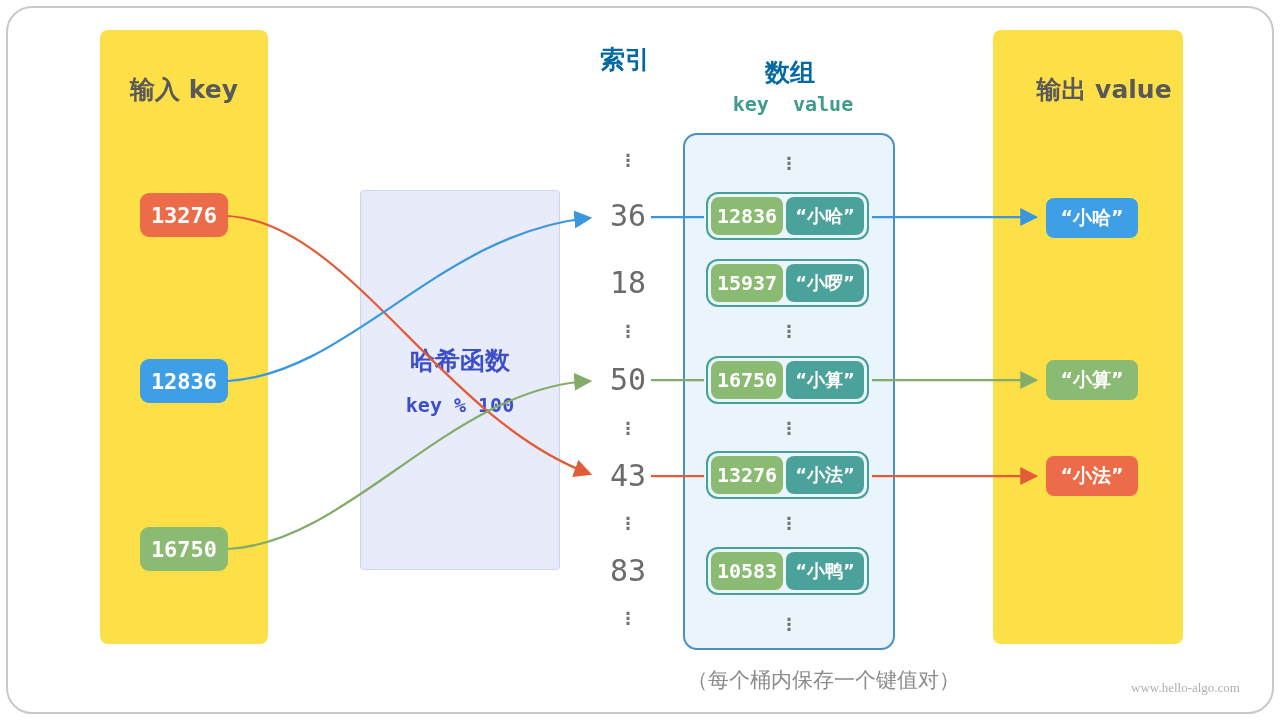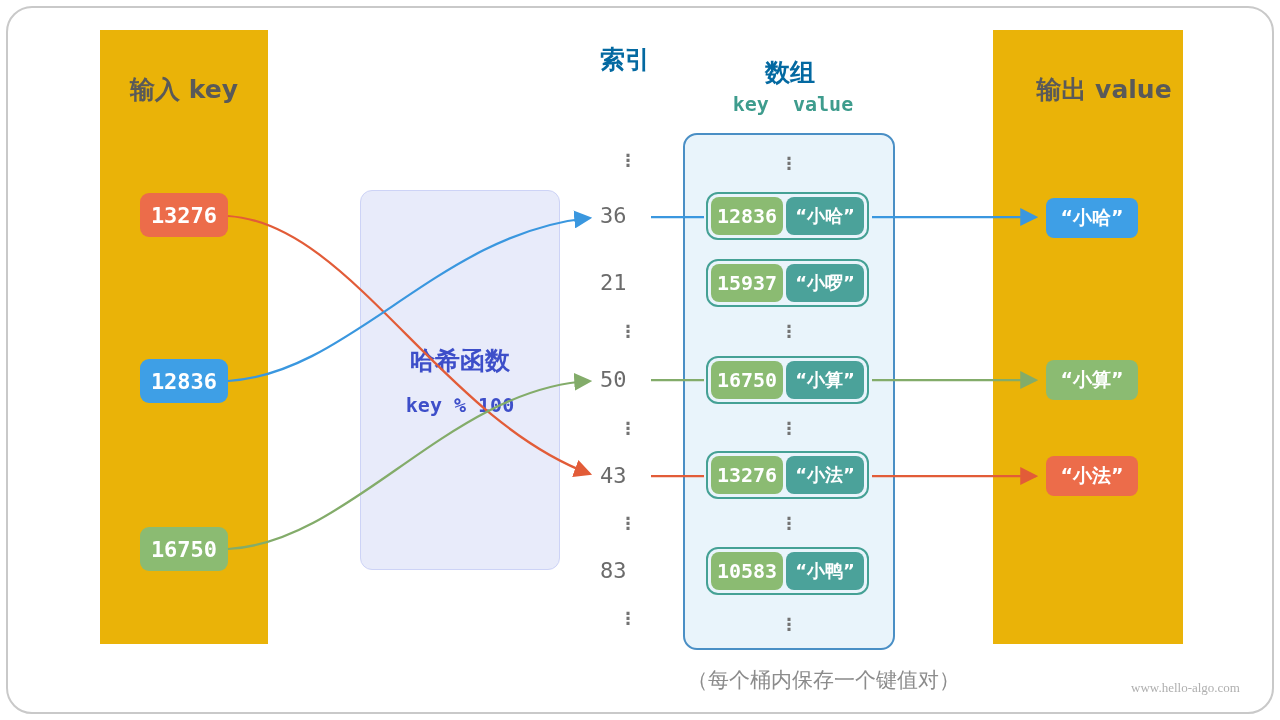--- a/index.html
+++ b/index.html
@@ -1,38 +1,38 @@
 <!DOCTYPE html>
 <html><head>
 <meta charset="utf-8">
 <style>
   *{box-sizing:border-box;margin:0;padding:0}
   html,body{width:1280px;height:720px}
   body{background:#ffffff;font-family:"DejaVu Sans",sans-serif;position:relative;overflow:hidden}
   .abs{position:absolute}
   .card{left:6px;top:6px;width:1268px;height:708px;border:2px solid #c9c9c9;border-radius:26px;background:#ffffff}
-  .panel{background:#eab308;border-radius:0}
+  .panel{background:#fde047;border-radius:8px}
   .panel-title{font-weight:bold;font-size:25px;color:#595959;text-align:center;line-height:32px;white-space:pre}
   .kbox{width:88px;height:44px;border-radius:9px;color:#fff;
         font-family:"DejaVu Sans Mono",monospace;font-size:22px;font-weight:bold;
         display:flex;align-items:center;justify-content:center}
   .obox{width:92px;height:40px;border-radius:8px;color:#fff;font-size:19px;font-weight:bold;
         display:flex;align-items:center;justify-content:center;white-space:nowrap}
   .c-orange{background:#ec6c4a}
   .c-blue{background:#3e9fe6}
   .c-green{background:#8bbb72}
-  .hashbox{left:360px;top:190px;width:200px;height:380px;background:#e8ebfa;border:1.5px solid #cdd3f6;border-radius:12px;
+  .hashbox{left:360px;top:190px;width:200px;height:380px;background:#e8ebfa;border:1.5px solid #cdd3f6;border-radius:4px;
            display:flex;flex-direction:column;align-items:center;justify-content:center;gap:16px}
   .hash-title{font-size:25px;font-weight:bold;color:#3d4ec9}
   .hash-formula{font-family:"DejaVu Sans Mono",monospace;font-size:20px;font-weight:bold;color:#3d4ec9}
   .colhead{font-weight:bold;font-size:25px;color:#0369a1;text-align:center;line-height:32px}
   .kvhead{font-family:"DejaVu Sans Mono",monospace;font-size:20px;font-weight:bold;color:#3e9c8d;
           text-align:center;white-space:pre}
-  .idx{width:56px;left:600px;text-align:left;font-family:"DejaVu Sans Mono",monospace;
-       font-size:22px;color:#6b6b6b;line-height:28px}
+  .idx{width:56px;left:600px;text-align:center;font-family:"DejaVu Sans Mono",monospace;
+       font-size:30px;color:#6b6b6b;line-height:28px}
   .vdots{width:56px;text-align:center;font-size:17px;font-weight:bold;color:#737373;line-height:24px}
   .bucket{left:683px;top:133px;width:212px;height:517px;background:#e9f4fb;border:2px solid #4a8fc5;border-radius:14px}
   .pair{left:706px;display:flex;gap:3px;padding:3px;border:2px solid #45a195;border-radius:12px}
   .pk{width:72px;height:38px;background:#8bbb72;border-radius:8px;color:#fff;
       font-family:"DejaVu Sans Mono",monospace;font-size:20px;font-weight:bold;
       display:flex;align-items:center;justify-content:center}
   .pv{width:78px;height:38px;background:#4ba29a;border-radius:8px;color:#fff;
       font-size:18px;font-weight:bold;display:flex;align-items:center;justify-content:center;white-space:nowrap}
   .caption{left:620px;top:666px;width:340px;text-align:right;font-size:21px;color:#8c8c8c}
   .watermark{right:40px;top:680px;font-family:Liberation Serif, serif;font-size:13px;color:#afafaf}
@@ -61,21 +61,21 @@
   <div class="hash-title">哈希函数</div>
   <div class="hash-formula">key % 100</div>
 </div>
 
 <div class="abs colhead" style="left:583px;top:44px;width:84px">索引</div>
 <div class="abs colhead" style="left:728px;top:57px;width:124px">数组</div>
 <div class="abs kvhead" style="left:710px;top:92px;width:166px">key  value</div>
 
 <div class="abs vdots" style="left:600px;top:148px;width:56px">⋮</div>
 <div class="abs idx" style="top:202px">36</div>
-<div class="abs idx" style="top:269px">21</div>
+<div class="abs idx" style="top:269px">18</div>
 <div class="abs vdots" style="left:600px;top:319px;width:56px">⋮</div>
 <div class="abs idx" style="top:366px">50</div>
 <div class="abs vdots" style="left:600px;top:416px;width:56px">⋮</div>
 <div class="abs idx" style="top:462px">43</div>
 <div class="abs vdots" style="left:600px;top:511px;width:56px">⋮</div>
 <div class="abs idx" style="top:557px">83</div>
 <div class="abs vdots" style="left:600px;top:606px;width:56px">⋮</div>
 
 <div class="abs bucket"></div>
 

